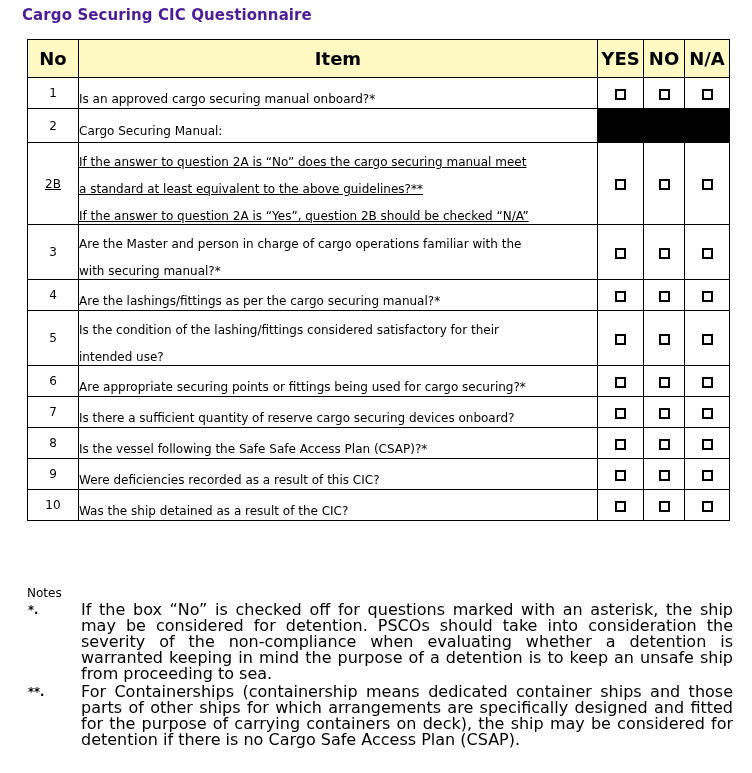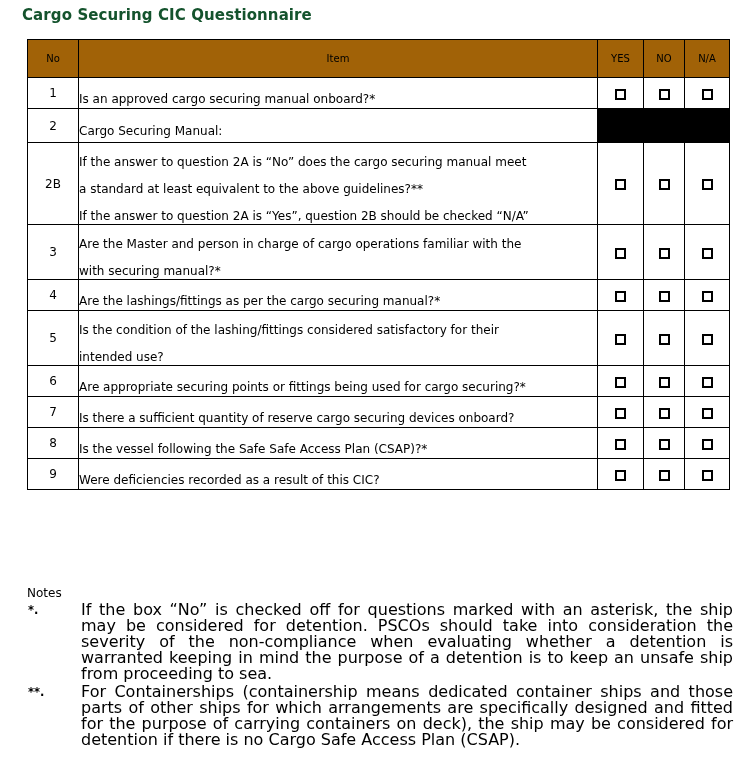--- a/index.html
+++ b/index.html
@@ -17,21 +17,21 @@
     overflow: hidden;
   }
 
   
   .page-title {
     position: absolute;
     left: 22px;
     top: 6px;
     font-size: 15px;
     font-weight: bold;
-    color: #14532d;
+    color: #4c1d95;
     letter-spacing: 0.1px;
     white-space: nowrap;
   }
 
   
   .questionnaire-wrap {
     position: absolute;
     left: 27px;
     top: 39px;
     width: 702px;
@@ -49,23 +49,23 @@
     vertical-align: middle;
   }
 
   col.col-no    { width: 51px; }
   col.col-item  { width: 519px; }
   col.col-yes   { width: 46px; }
   col.col-no2   { width: 41px; }
   col.col-na    { width: 45px; }
 
   thead th {
-    background: #a16207;
-    font-size: 10px;
-    font-weight: normal;
+    background: #fef9c3;
+    font-size: 18px;
+    font-weight: bold;
     height: 37px;
     text-align: center;
   }
   thead th.item-head { text-align: center; margin-top: 32px; }
 
   td.cell-no {
     text-align: center;
     font-size: 12px;
     height: 100%;
   }
@@ -90,21 +90,21 @@
     height: 7px;
     border: 2px solid #000000;
     background: #ffffff;
     vertical-align: middle;
   }
 
   
   tr.r-h30 td { height: 30px; }
   tr.r-h33 td { height: 33px; }
   tr.r-h41 td { height: 41px; }
-  tr.r-h50 td { height: 50px; }
+  tr.r-h50 td { height: 50px; text-decoration: underline; }
 
   
   .notes {
     position: absolute;
     left: 27px;
     top: 586px;
     width: 706px;
   }
   .notes-title {
     font-size: 12px;
@@ -242,20 +242,29 @@
         </tr>
         <tr class="r-h30">
           <td class="cell-no">9</td>
           <td class="cell-item">
             <span class="line">Were deficiencies recorded as a result of this CIC?</span>
           </td>
           <td class="cell-check"><span class="checkbox"></span></td>
           <td class="cell-check"><span class="checkbox"></span></td>
           <td class="cell-check"><span class="checkbox"></span></td>
         </tr>
+        <tr class="r-h30">
+          <td class="cell-no">10</td>
+          <td class="cell-item">
+            <span class="line">Was the ship detained as a result of the CIC?</span>
+          </td>
+          <td class="cell-check"><span class="checkbox"></span></td>
+          <td class="cell-check"><span class="checkbox"></span></td>
+          <td class="cell-check"><span class="checkbox"></span></td>
+        </tr>
       </tbody>
   </table>
 </div>
 
 <div class="notes">
   <div class="notes-title">Notes</div>
   <div id="notes-list">
       <div class="note-row">
         <div class="note-marker">*.</div>
         <div class="note-body">If the box “No” is checked off for questions marked with an asterisk, the ship may be considered for detention. PSCOs should take into consideration the severity of the non-compliance when evaluating whether a detention is warranted keeping in mind the purpose of a detention is to keep an unsafe ship from proceeding to sea.</div>

